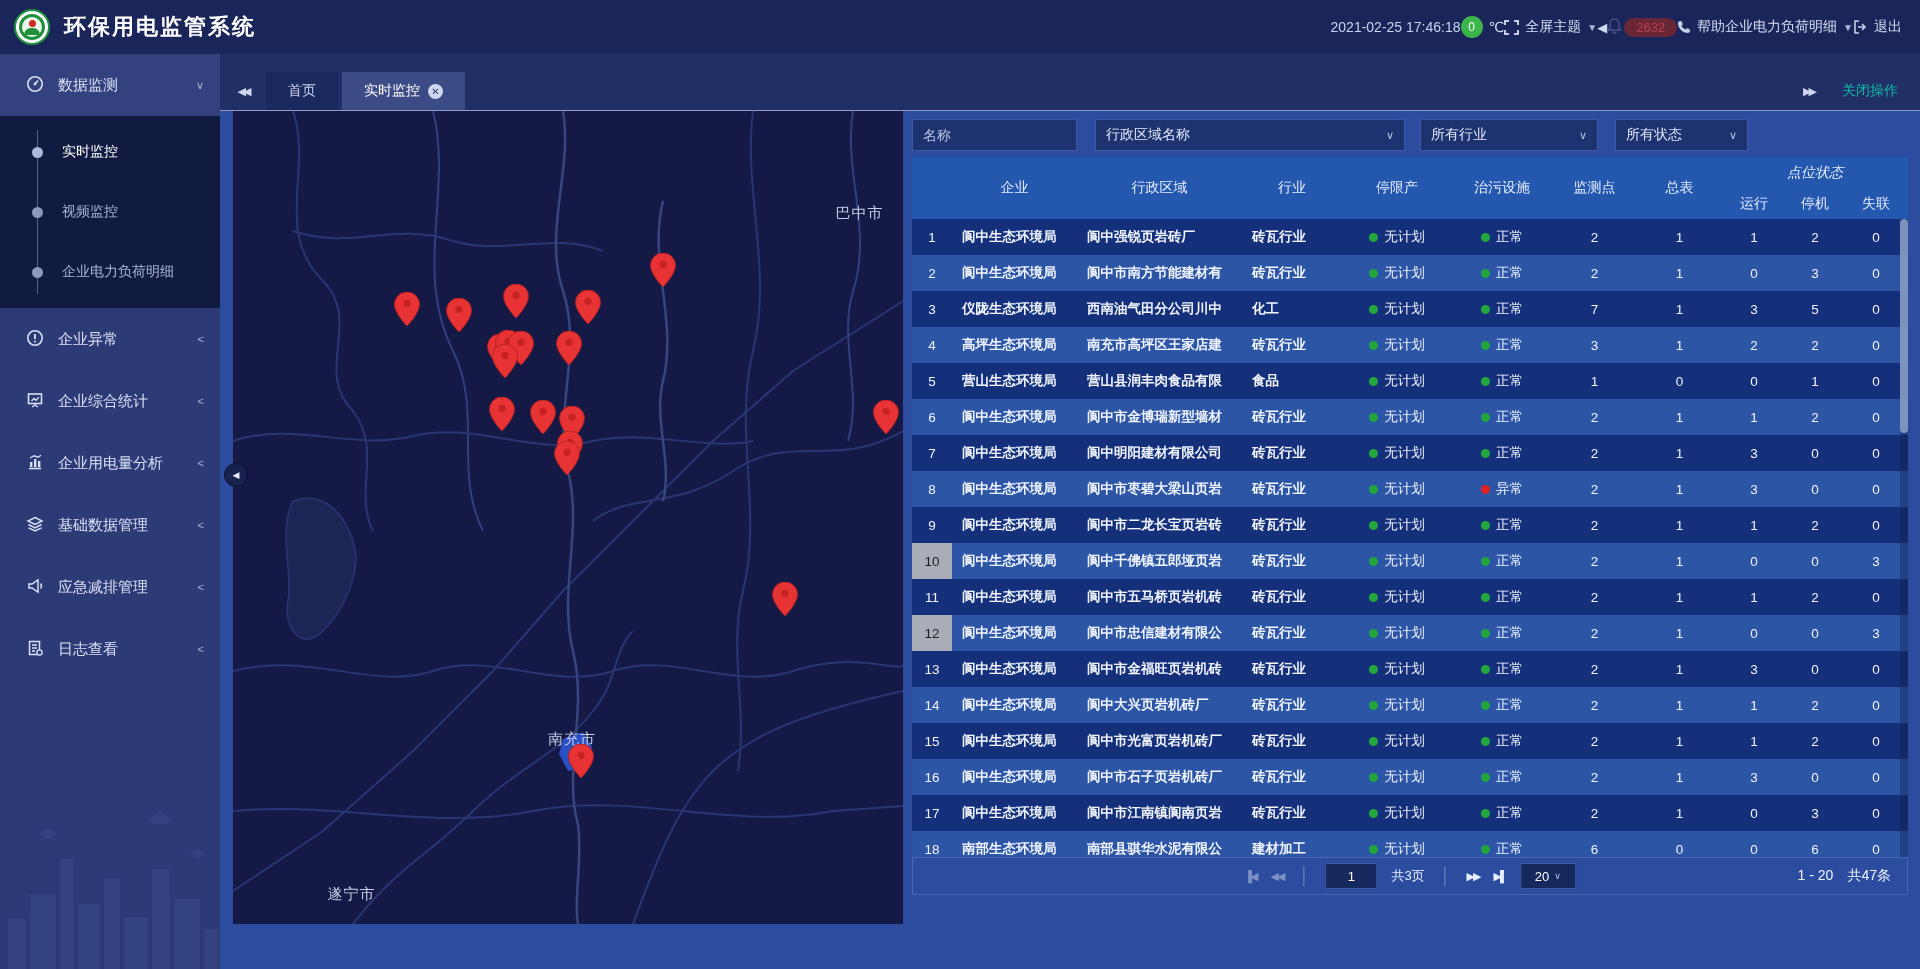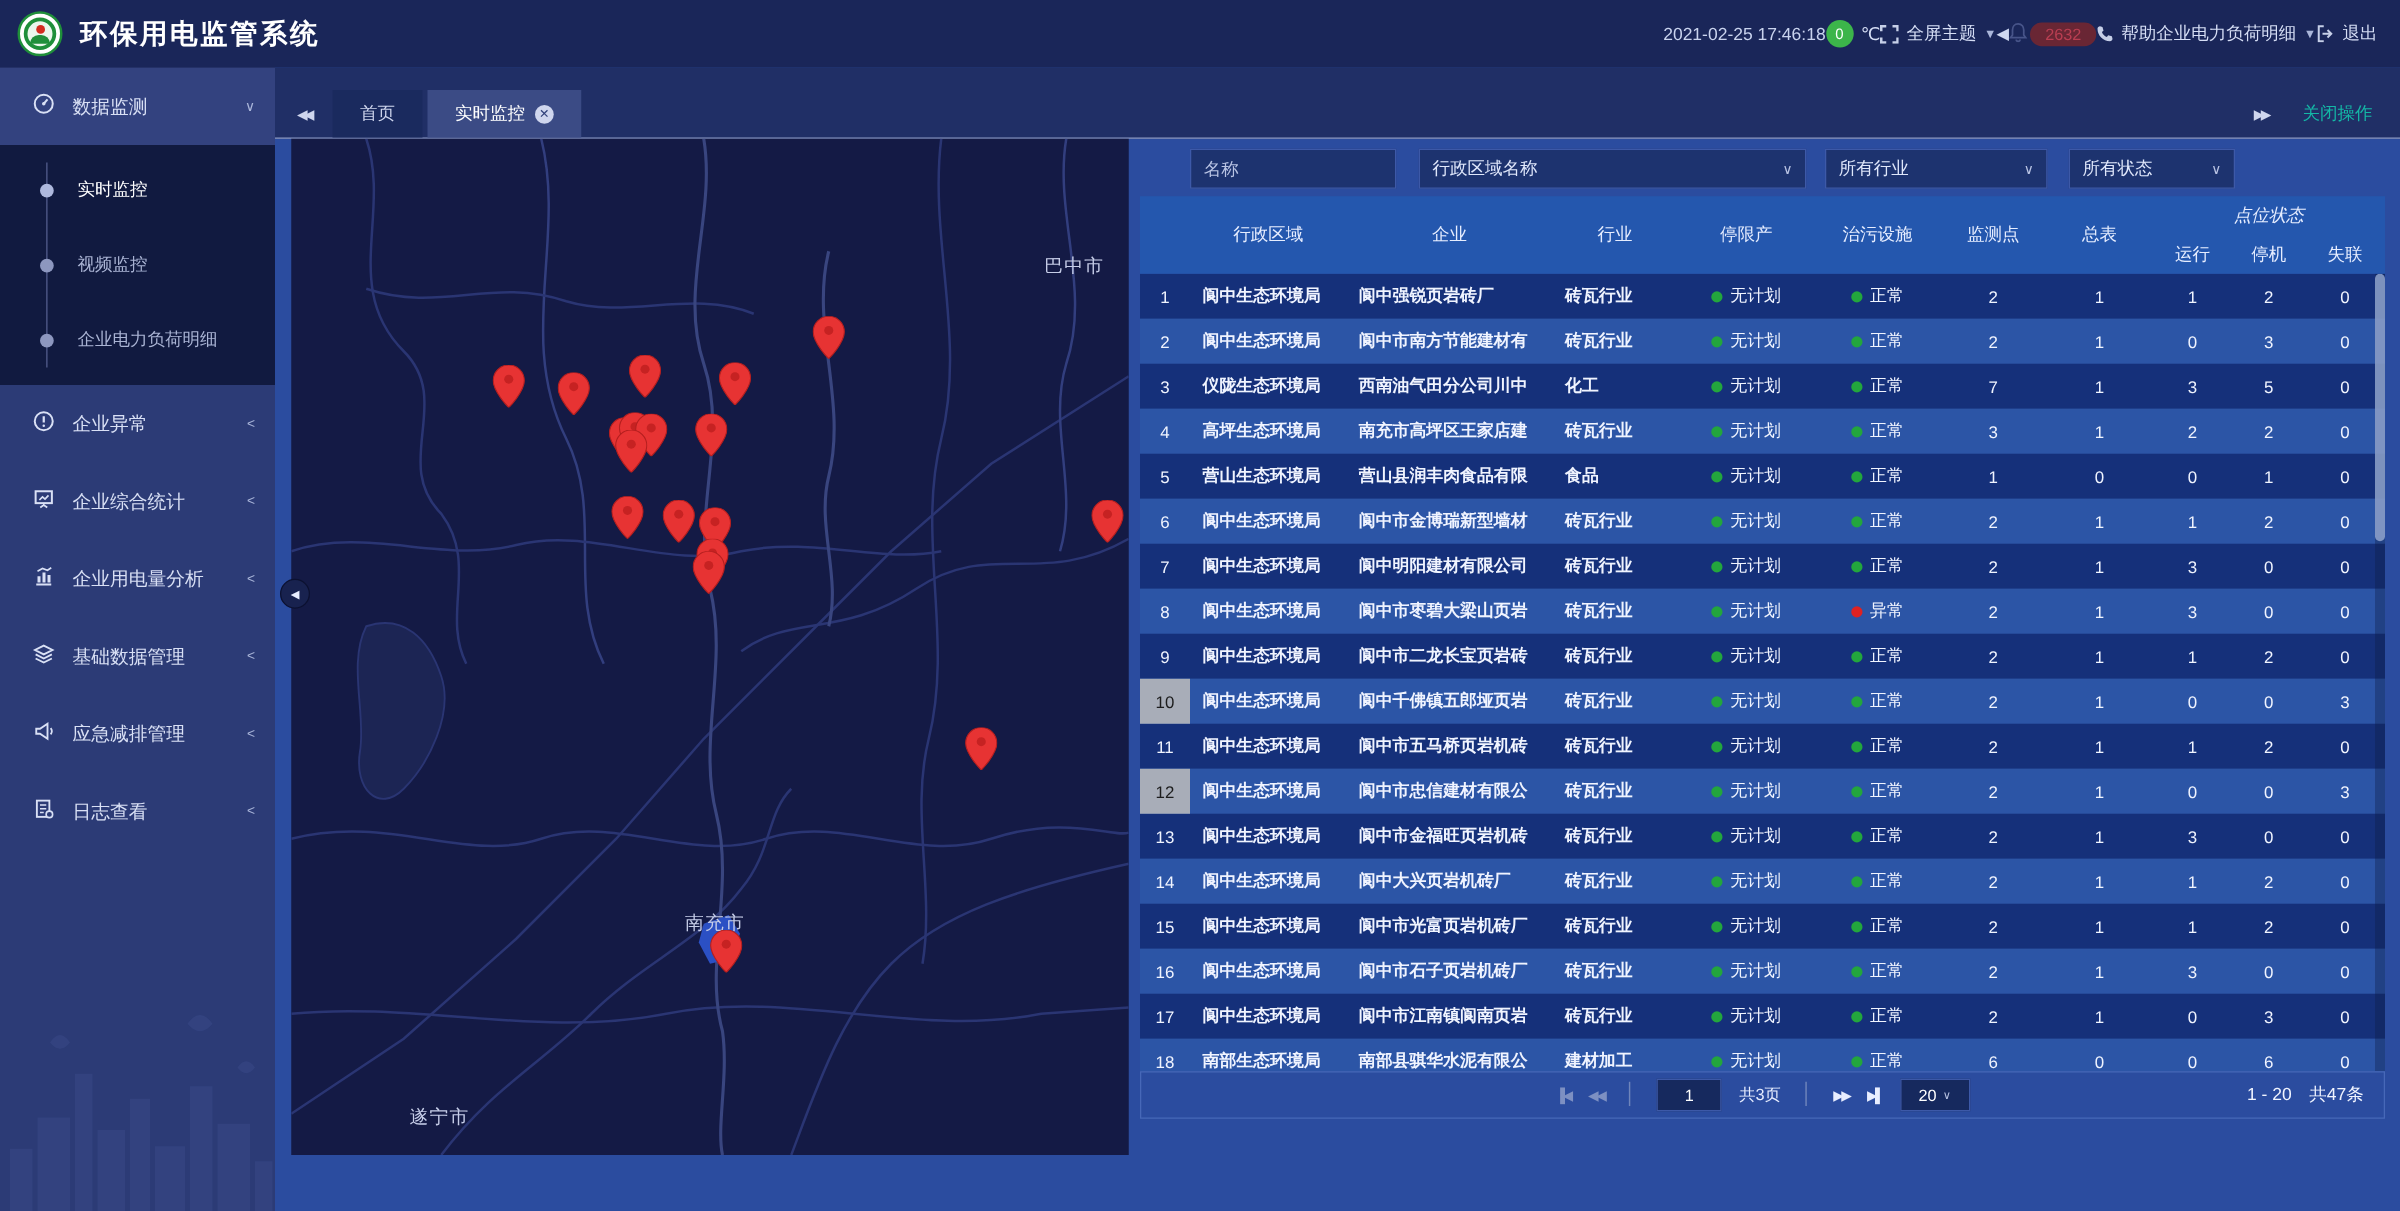--- a/index.html
+++ b/index.html
@@ -65,21 +65,21 @@
   .map-panel svg.maplines { position:absolute; inset:0; }
   .city-label { position:absolute; transform:translate(-50%,-50%); font-size:15px; color:#c6cde8; letter-spacing:1px; white-space:nowrap; }
   .pin { position:absolute; width:26px; height:34px; transform:translate(-50%,-100%); }
   .collapse-handle { position:absolute; left:-9px; top:352px; width:24px; height:24px; border-radius:50%;
     background:#18224f; border:1px solid #0c1130; color:#e8eeff; font-size:9px; display:flex; align-items:center; justify-content:center; cursor:pointer; z-index:5; }
 
   
   .right-panel { width:996px; margin-left:9px; display:flex; flex-direction:column; flex:none; }
   .filters { display:flex; margin-top:8px; height:32px; }
   .f-input, .f-select { background:#1d336f; border:1px solid #3d59a8; height:32px; color:#dfe7fb; font-size:14px;
-    display:flex; align-items:center; padding:0 10px; cursor:pointer;margin-left:40px; }
+    display:flex; align-items:center; padding:0 10px; cursor:pointer; }
   .f-input { width:165px; }
   .f-input input { background:transparent; border:none; outline:none; color:#dfe7fb; font-size:14px; width:100%;
     font-family:"Liberation Sans","DejaVu Sans",sans-serif; }
   .f-input input::placeholder { color:#b9c4e4; }
   .f-select .arrow { margin-left:auto; font-size:11px; color:#b9c4e4; }
   .f-region { width:310px; margin-left:18px; }
   .f-industry { width:178px; margin-left:15px; }
   .f-status { width:133px; margin-left:17px; }
 
   .grid11 { display:grid; grid-template-columns:40px 125px 165px 100px 110px 100px 85px 85px 64px 58px 64px; }
@@ -420,22 +420,22 @@
             <span class="arrow">∨</span>
           </div>
           <div class="f-select f-status">
             <span>所有状态</span>
             <span class="arrow">∨</span>
           </div>
         </div>
 
         <div class="thead grid11">
           <div class="th"></div>
+          <div class="th">企业</div>
           <div class="th">行政区域</div>
-          <div class="th">企业</div>
           <div class="th">行业</div>
           <div class="th">停限产</div>
           <div class="th">治污设施</div>
           <div class="th">监测点</div>
           <div class="th">总表</div>
           <div class="th-group">点位状态</div>
           <div class="th-sub" style="grid-column:9">运行</div>
           <div class="th-sub" style="grid-column:10">停机</div>
           <div class="th-sub" style="grid-column:11">失联</div>
         </div>

